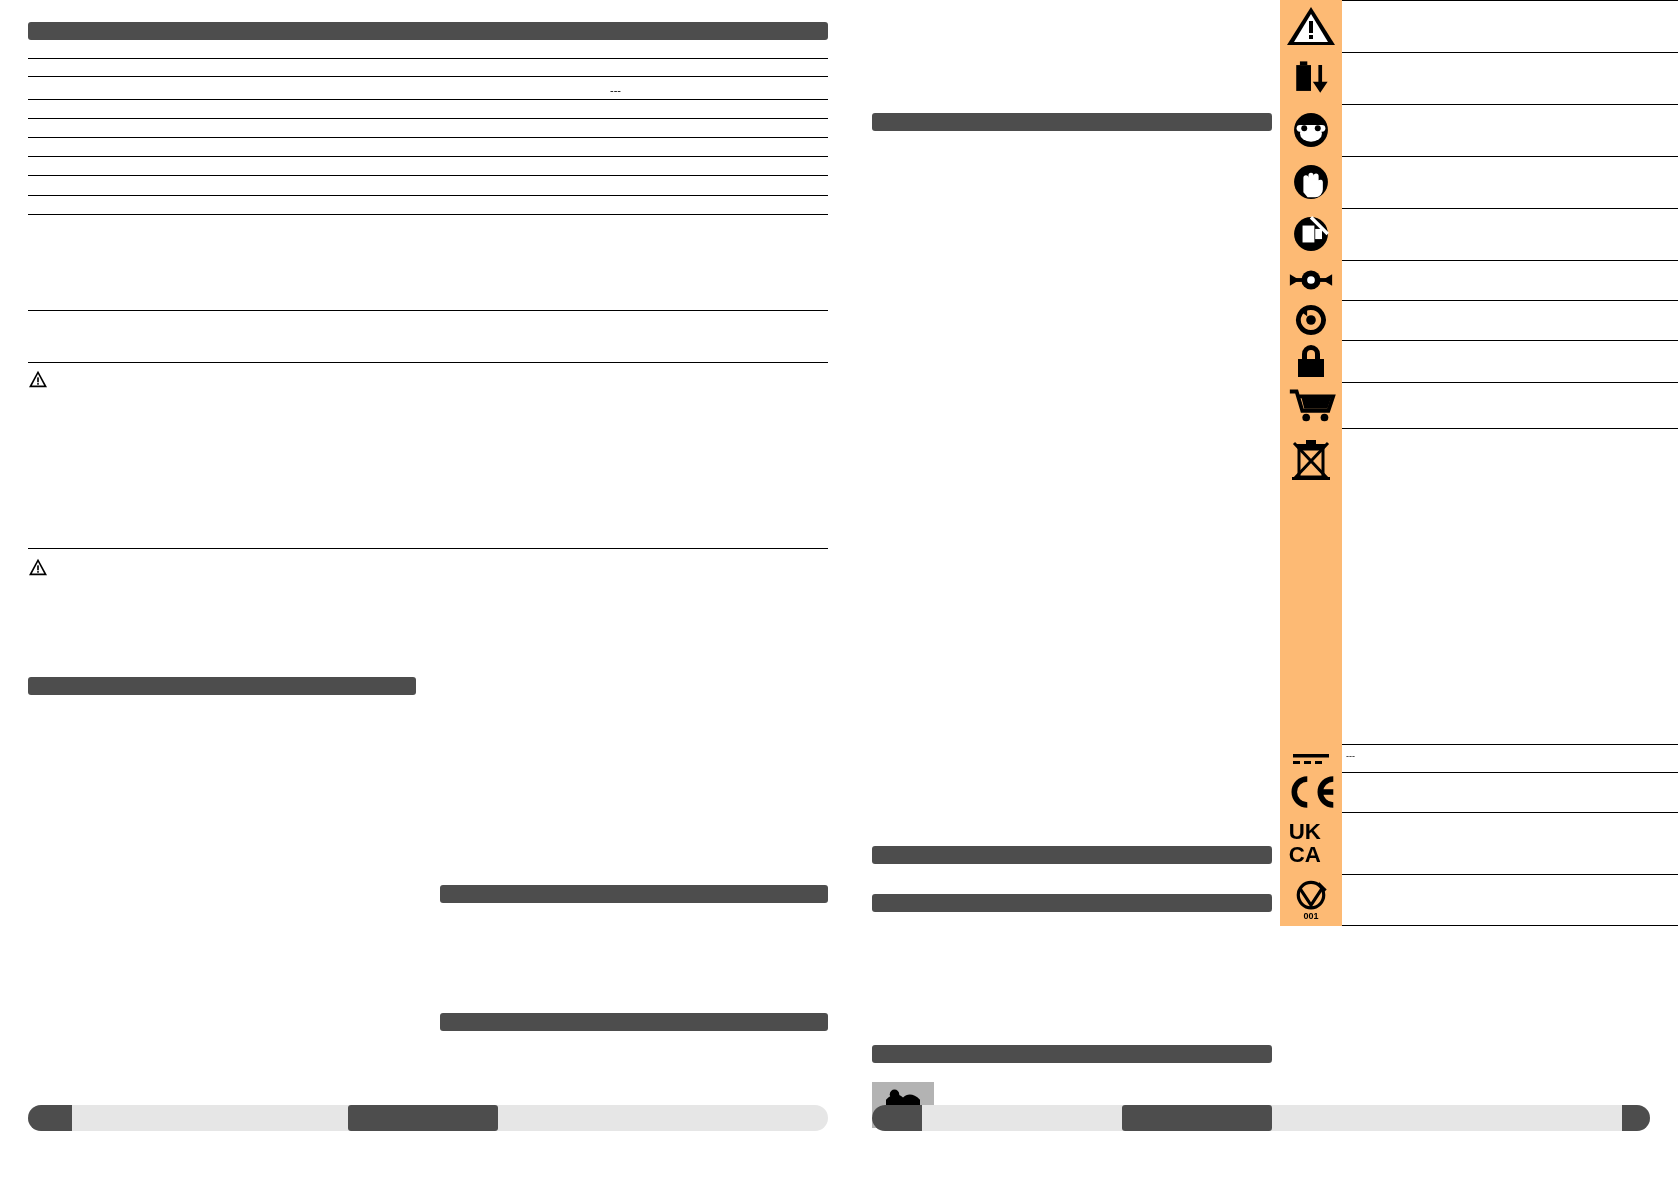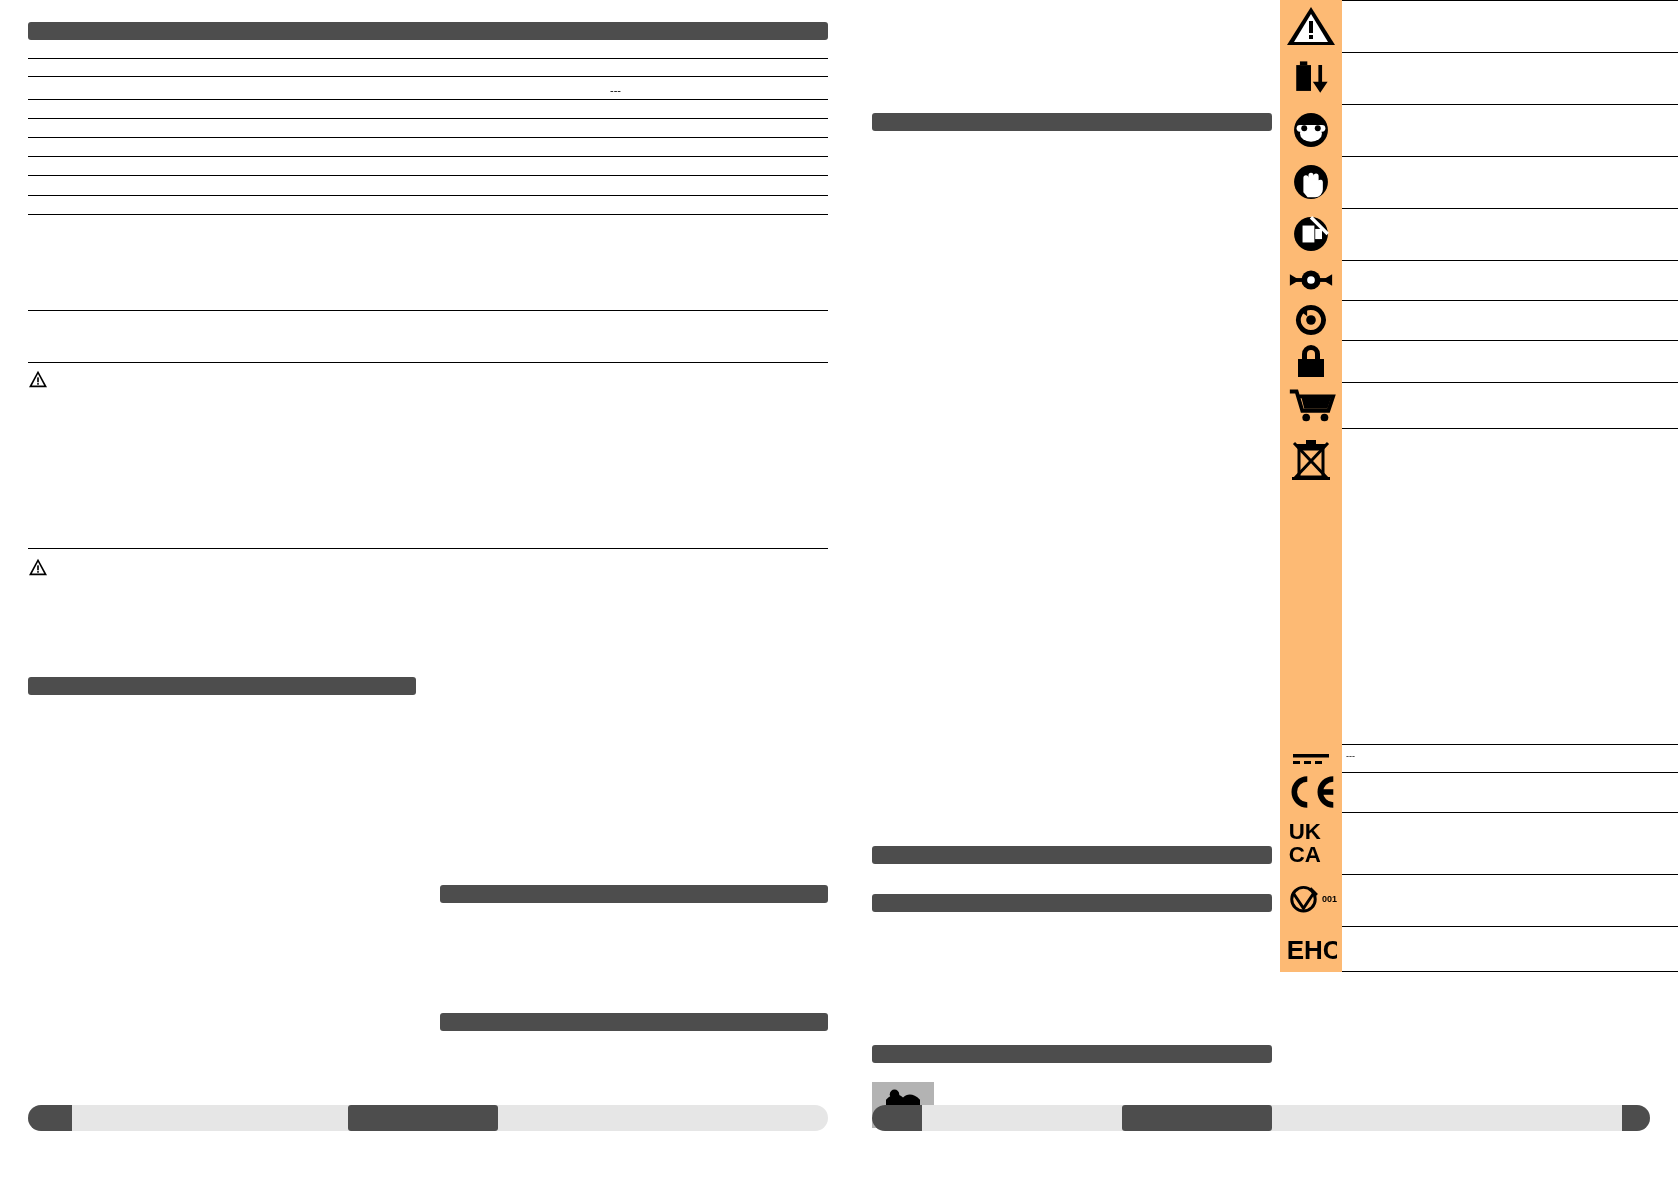--- a/index.html
+++ b/index.html
@@ -397,44 +397,32 @@
           </svg>
         </div>
       </div>
       <div class="sym-cell-text">
         <div class="sym-txt"></div>
       </div>
     </div>
 
     <div class="sym-row" style="height:52px;">
       <div class="sym-cell-icon">
-        <div class="icon-box" style="height:48px; flex-direction:row;">
+        <div class="icon-box" style="height:48px; flex-direction:column;">
           <svg viewBox="0 0 44 36" width="40" height="34">
             <circle cx="22" cy="17" r="14" fill="none" stroke="#000" stroke-width="3.5"></circle>
             <path d="M10 10 L22 28 L34 10" fill="none" stroke="#000" stroke-width="3.5"></path>
             <path d="M30 4 L38 12" stroke="#000" stroke-width="3.5"></path>
           </svg>
           <div style="font-size:9px; font-weight:bold; color:#000; margin-top:-2px;">001</div>
         </div>
       </div>
       <div class="sym-cell-text"></div>
     </div>
 
-    <div class="sym-row" style="height:46px;">
-      <div class="sym-cell-icon">
-        <div class="icon-box" style="height:42px;">
-          <svg viewBox="0 0 60 36" width="56" height="36">
-            <text x="2" y="29" font-family="Liberation Sans, sans-serif" font-size="30" font-weight="bold" fill="#000">EHC</text>
-          </svg>
-        </div>
-      </div>
-      <div class="sym-cell-text">
-        <div class="sym-txt"></div>
-      </div>
-    </div>
   </div>
 
   <div class="footer" style="left:28px; width:800px;">
     <div class="footer-track"></div>
     <div class="footer-seg footer-left-cap"></div>
     <div class="footer-seg footer-mid" style="left:320px; width:150px;"></div>
     <div class="small-label" style="left:340px; top:6px; color:#fff;"></div>
   </div>
 
   <div class="footer" style="left:872px; width:778px;">

